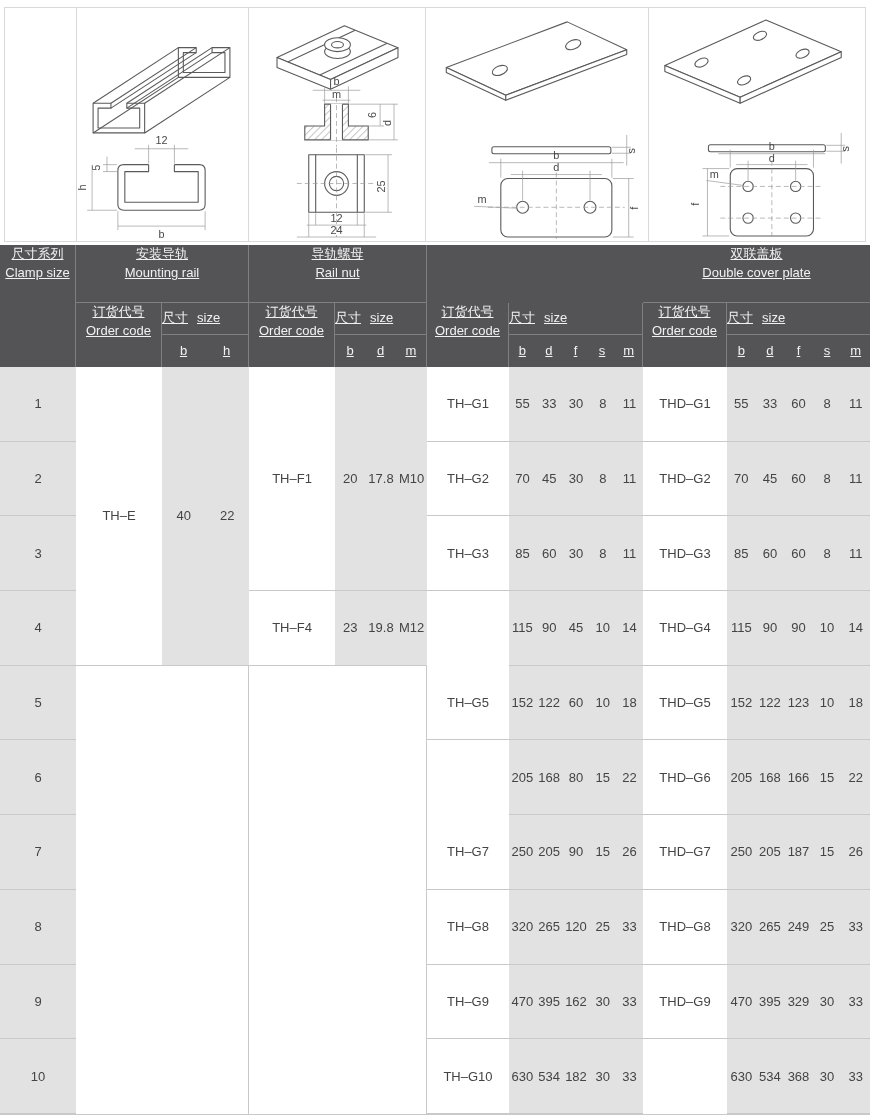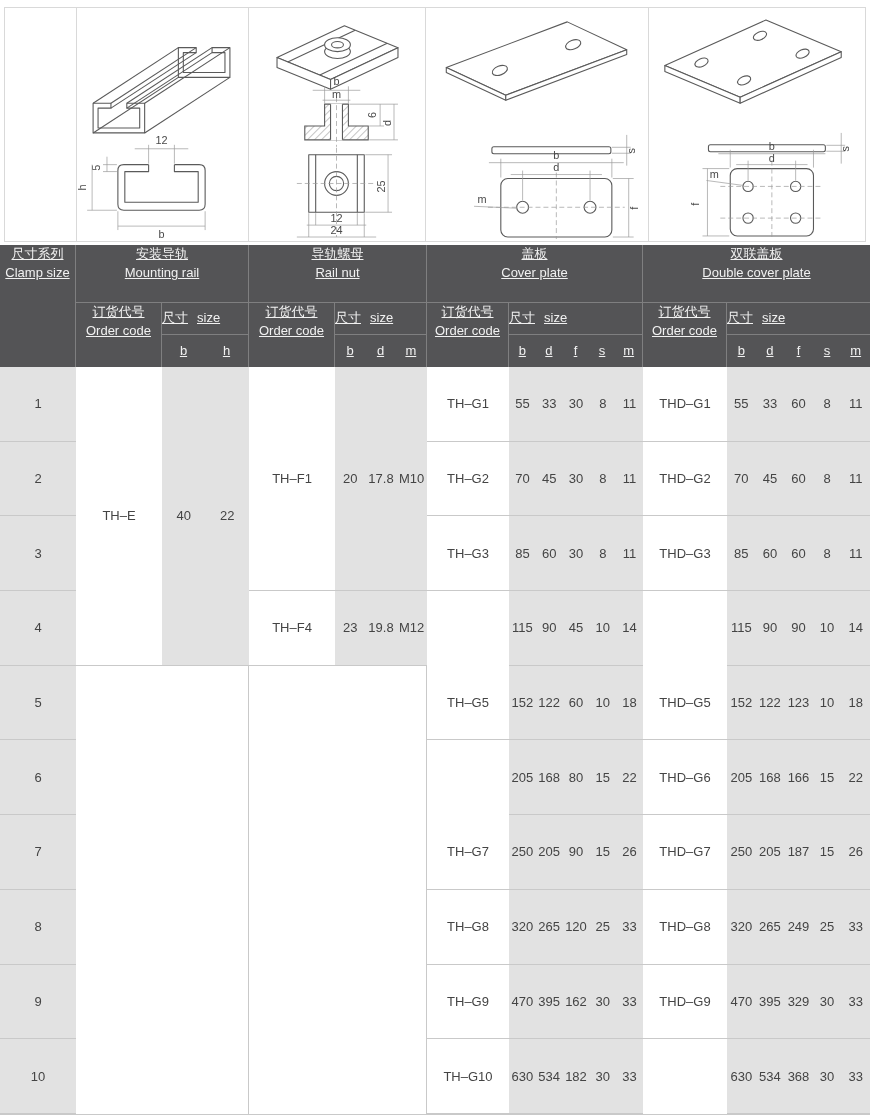--- a/index.html
+++ b/index.html
@@ -270,24 +270,20 @@
       <span>size</span>
     </div>
     <div class="hd b-r" style="grid-area:3/5/4/6">
       <div class="letters">
         <span>b</span>
         <span>d</span>
         <span>m</span>
       </div>
     </div>
 
-    <div class="hd b-b b-r" style="grid-area:1/6/2/8">
-      <div>盖板</div>
-      <div>Cover plate</div>
-    </div>
     <div class="hd b-r" style="grid-area:2/6/4/7">
       <div>订货代号</div>
       <div>Order code</div>
     </div>
     <div class="hd hrow b-b b-r" style="grid-area:2/7/3/8">
       <span>尺寸</span>
       <span>size</span>
     </div>
     <div class="hd b-r" style="grid-area:3/7/4/8">
       <div class="letters">
@@ -428,20 +424,21 @@
 
     <div class="dcell g" style="grid-area:4/7">
         <div class="vals">
       <span>115</span>
           <span>90</span>
           <span>45</span>
           <span>10</span>
           <span>14</span>
     </div>
       </div>
+    <div class="dcell" style="grid-area:4/8">THD–G4</div>
     <div class="dcell g" style="grid-area:4/9">
         <div class="vals">
       <span>115</span>
           <span>90</span>
           <span>90</span>
           <span>10</span>
           <span>14</span>
     </div>
       </div>
 

